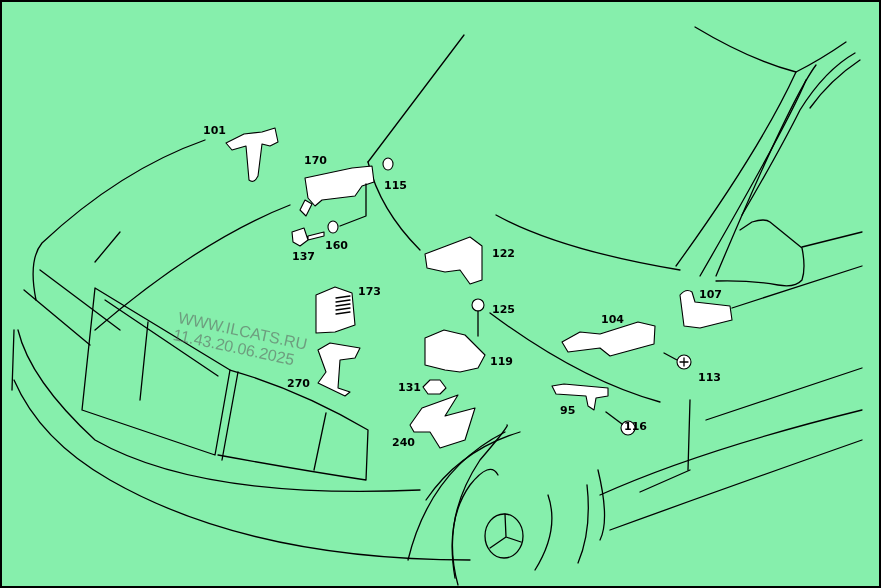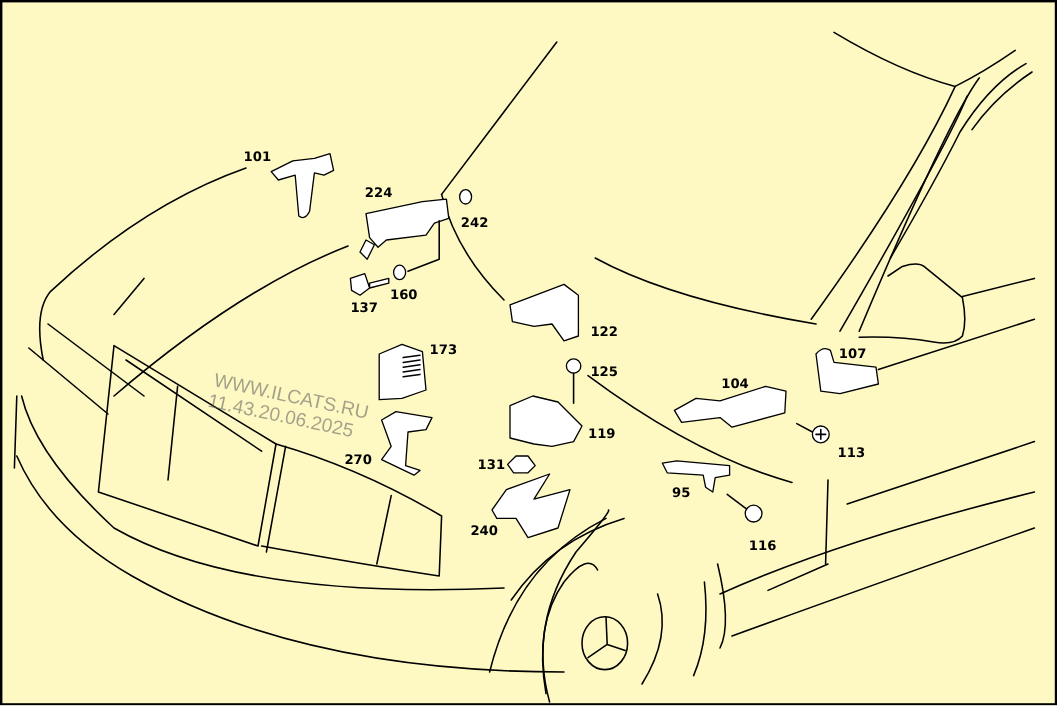--- a/index.html
+++ b/index.html
@@ -1,16 +1,16 @@
 <!DOCTYPE html>
 <html><head>
 <meta charset="utf-8">
 <style>
   html,body{margin:0;padding:0;background:#fff;}
-  #stage{position:relative;width:881px;height:588px;background:#fef9c3;overflow:hidden;}
+  #stage{position:relative;width:881px;height:588px;background:#86efac;overflow:hidden;}
   #frame{position:absolute;left:0;top:0;width:877px;height:584px;border:2px solid #000;pointer-events:none;}
   svg{position:absolute;left:0;top:0;}
   .ln{fill:none;stroke:#000;stroke-width:1.3;stroke-linecap:round;stroke-linejoin:round;}
   .pt{fill:#fff;stroke:#000;stroke-width:1.1;stroke-linejoin:round;}
   .lbl{position:absolute;font-family:"DejaVu Sans",sans-serif;font-size:11px;font-weight:bold;color:#000;line-height:1;white-space:nowrap;}
   .wm{position:absolute;font-family:"Liberation Sans",sans-serif;font-size:16px;color:rgba(90,90,90,0.55);transform:rotate(12deg);transform-origin:left top;white-space:nowrap;line-height:1;}
 </style>
 </head>
 <body>
 
@@ -101,34 +101,34 @@
     <circle class="pt" cx="684" cy="362" r="7"></circle>
     <path class="ln" d="M680 362 L688 362 M684 358 L684 366 M677 360 L664 353"></path>
 
     <path class="pt" d="M552 386 L564 384 L608 388 L608 396 L596 398 L594 410 L588 406 L586 396 L556 394 Z"></path>
 
     <circle class="pt" cx="628" cy="428" r="7"></circle>
     <path class="ln" d="M622 424 L606 412"></path>
   </svg>
 
   <span class="lbl" style="left:203px;top:125px">101</span>
-  <span class="lbl" style="left:304px;top:155px">224</span>
-  <span class="lbl" style="left:384px;top:180px">242</span>
+  <span class="lbl" style="left:304px;top:155px">170</span>
+  <span class="lbl" style="left:384px;top:180px">115</span>
   <span class="lbl" style="left:325px;top:240px">160</span>
   <span class="lbl" style="left:292px;top:251px">137</span>
-  <span class="lbl" style="left:492px;top:271px">122</span>
+  <span class="lbl" style="left:492px;top:248px">122</span>
   <span class="lbl" style="left:358px;top:286px">173</span>
   <span class="lbl" style="left:492px;top:304px">125</span>
   <span class="lbl" style="left:490px;top:356px">119</span>
   <span class="lbl" style="left:287px;top:378px">270</span>
   <span class="lbl" style="left:398px;top:382px">131</span>
   <span class="lbl" style="left:392px;top:437px">240</span>
   <span class="lbl" style="left:699px;top:289px">107</span>
   <span class="lbl" style="left:601px;top:314px">104</span>
   <span class="lbl" style="left:698px;top:372px">113</span>
   <span class="lbl" style="left:560px;top:405px">95</span>
-  <span class="lbl" style="left:624px;top:449px">116</span>
+  <span class="lbl" style="left:624px;top:421px">116</span>
 
   <span class="wm" style="left:180px;top:310px">WWW.ILCATS.RU</span>
   <span class="wm" style="left:175px;top:327px">11.43.20.06.2025</span>
 
   <div id="frame"></div>
 </div>
 
 </body></html>

